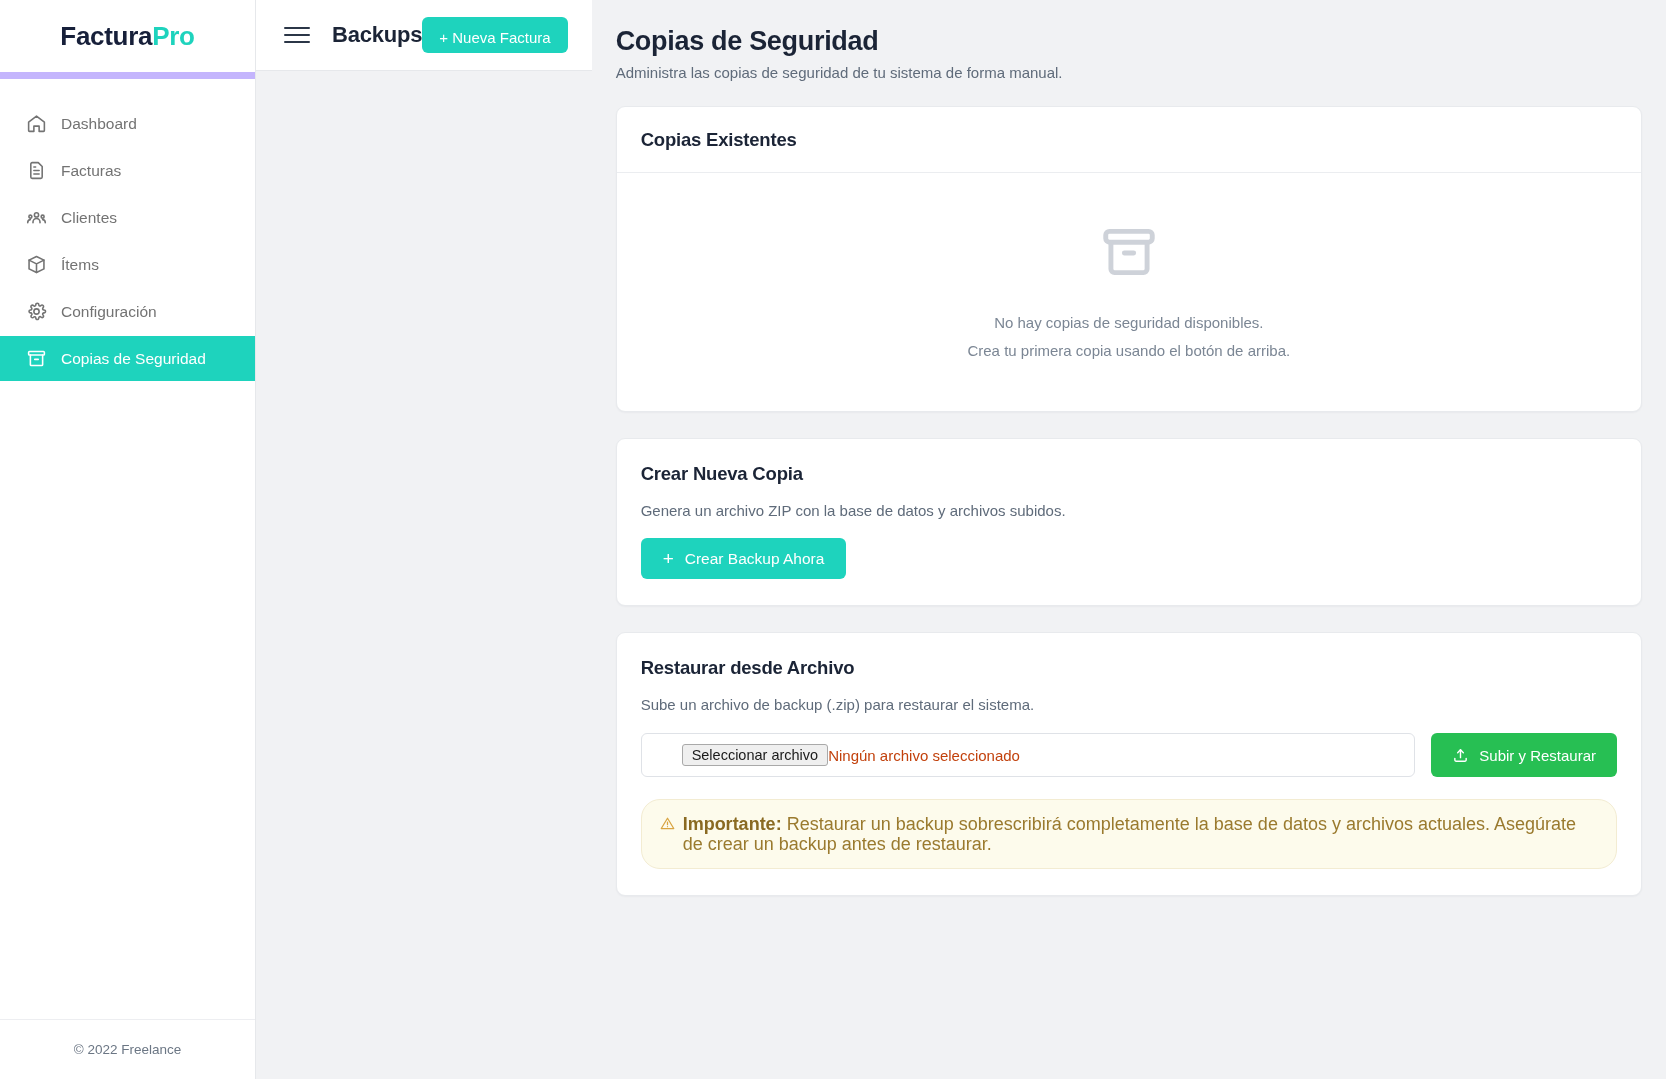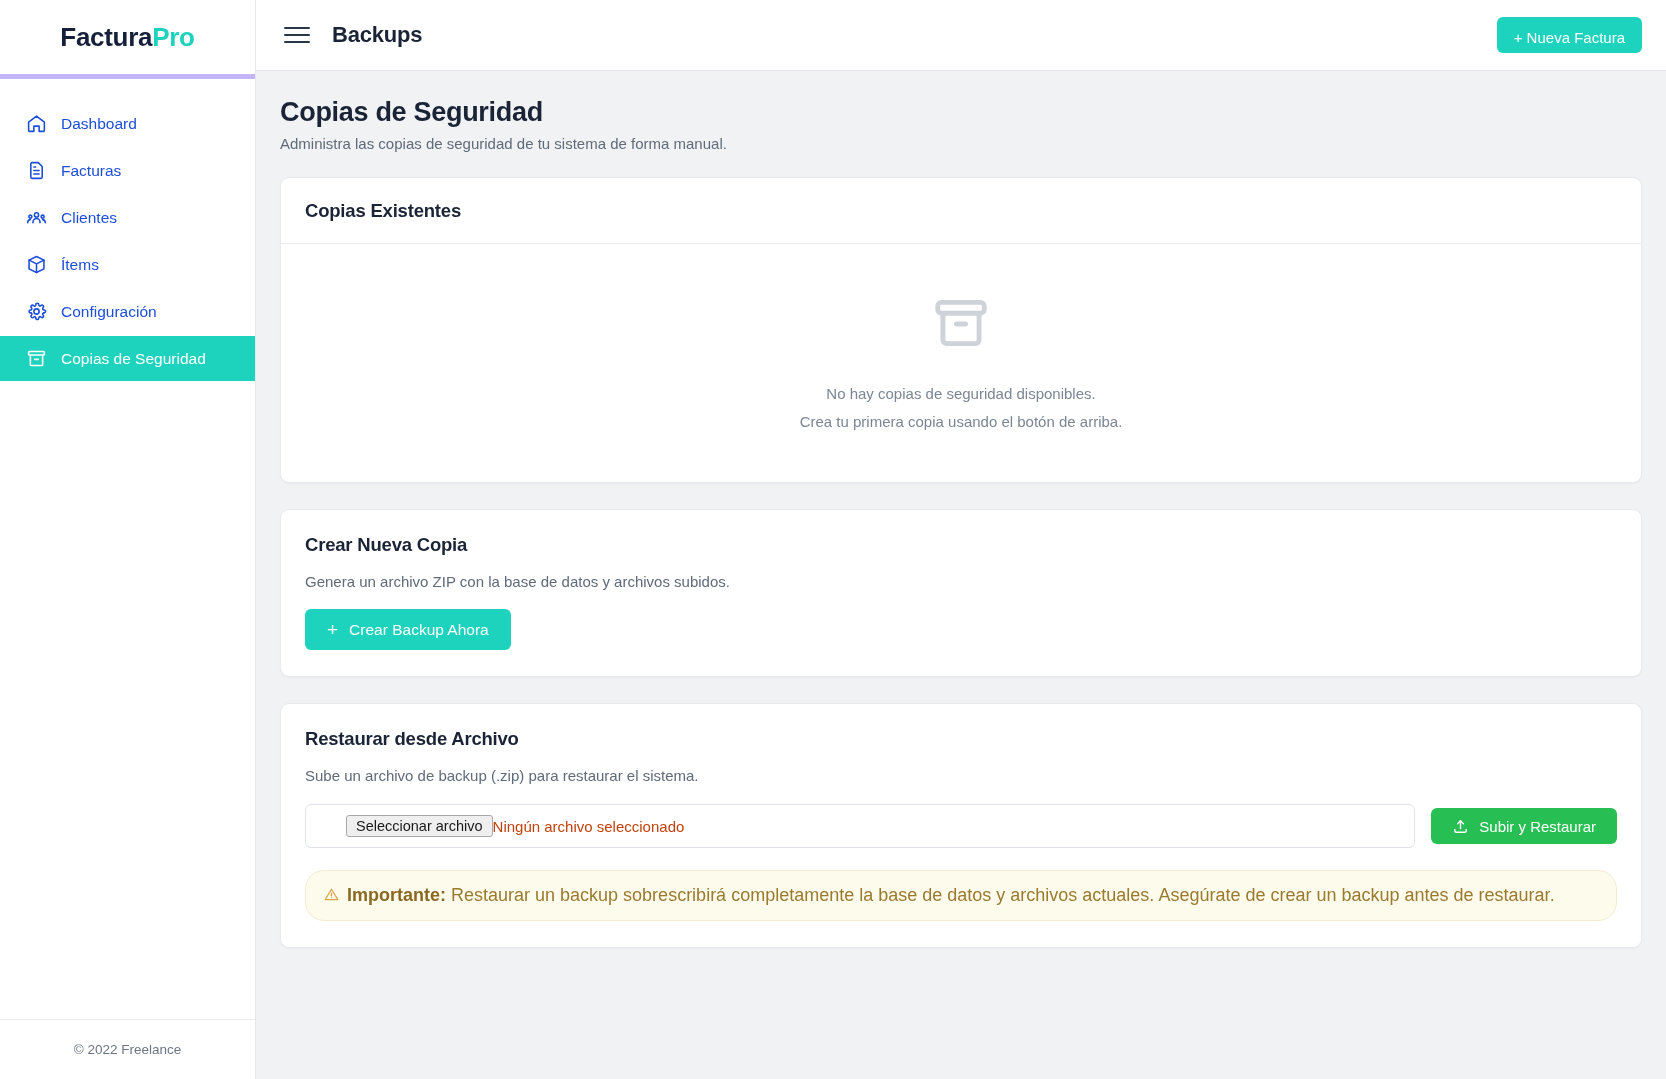--- a/index.html
+++ b/index.html
@@ -22,38 +22,38 @@
     display: flex;
     flex-direction: column;
     height: 1079px;
   }
   .brand {
     height: 79px;
     flex: 0 0 79px;
     display: flex;
     align-items: center;
     justify-content: center;
-    border-bottom: 5px solid #c4b5fd;
+    border-bottom: 7px solid #c4b5fd;
   }
   .brand-text {
     font-size: 26px;
     font-weight: 700;
     letter-spacing: -0.3px;
     color: #17203a;
   }
   .brand-text .accent { color: #1ed3bd; }
 
   .nav { padding-top: 22px; flex: 1 1 auto; }
   .nav-item {
     display: flex;
     align-items: center;
     gap: 14px;
     height: 45px;
     padding: 0 26px;
-    color: #1d4ed8;
+    color: #737373;
     font-size: 15.5px;
     cursor: pointer;
     text-decoration: none;
     user-select: none;
   }
   .nav-item + .nav-item { margin-top: 2px; }
   .nav-item .ico {
     width: 21px; height: 21px;
     display: inline-flex; align-items: center; justify-content: center;
     flex: 0 0 21px;
@@ -72,21 +72,21 @@
     align-items: center;
     justify-content: center;
     font-size: 13.5px;
     color: #6b7684;
   }
 
   
   .main {
     flex: 1 1 auto;
     display: flex;
-    flex-direction: column;
+    flex-direction: row;
     height: 1079px;
     background: #f1f2f4;
   }
   .topbar {
     height: 71px;
     flex: 0 0 71px;
     background: #ffffff;
     border-bottom: 1px solid #e6e8eb;
     display: flex;
     align-items: center;
@@ -225,21 +225,21 @@
   .file-name {
     font-size: 15px;
     color: #c2410c;
   }
   .btn-upload {
     flex: 0 0 auto;
     background: #27bf53;
     color: #ffffff;
     border: none;
     border-radius: 6px;
-    height: 36px;
+    height: 44px;
     padding: 0 21px;
     font-size: 15px;
     font-family: inherit;
     display: inline-flex;
     align-items: center;
     gap: 10px;
     cursor: pointer;
     white-space: nowrap;
   }
   .btn-upload svg { display: block; }

